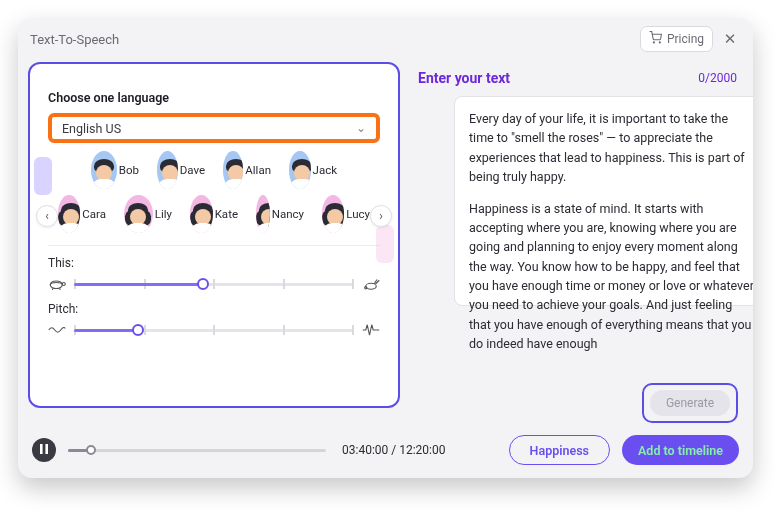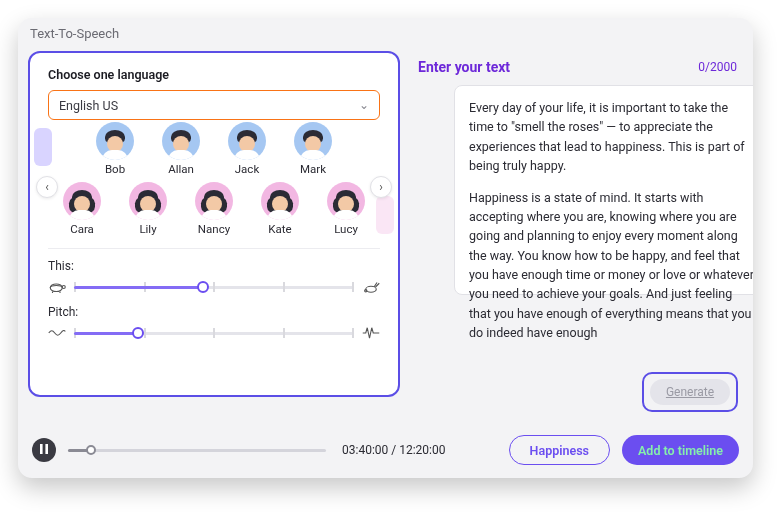--- a/index.html
+++ b/index.html
@@ -14,33 +14,33 @@
   .pricing { display:flex; align-items:center; gap:5px; font-size:12px; color:#6b6b73; border:1px solid #d9d9de; background:#fff; padding:4px 8px; border-radius:7px; cursor:pointer; }
   .close-x { width:22px; height:22px; display:flex; align-items:center; justify-content:center; color:#6b6b73; font-size:15px; cursor:pointer; }
   .main { position:relative; flex:1; }
 
   
   .left-panel {
     position:absolute; left:10px; top:2px; width:372px; height:346px;
     background:#fff; border:2.5px solid #5b4ee6; border-radius:12px;
     padding:12px 18px; overflow:hidden;
   }
-  .section-label { font-size:12.5px; font-weight:600; color:#1b1b22; margin-top:2px; margin-bottom:8px; }
+  .section-label { font-size:12.5px; font-weight:600; color:#1b1b22; margin-top:14px; margin-bottom:8px; }
   .lang-select {
-    width:100%; height:30px; border:1px solid #f97316; border-radius:6px;
+    width:100%; height:30px; border:4px solid #f97316; border-radius:6px;
     display:flex; align-items:center; justify-content:space-between;
     padding:0 10px; font-size:12.5px; color:#3a3a42; cursor:pointer;
-    margin-bottom:0;
+    margin-bottom:6px;
   }
   .chev { color:#8a8a92; font-size:12px; }
 
   .voices-area { position:relative; }
   .voices-rows { display:flex; flex-direction:column; gap:6px; padding-top:2px; border-bottom:1px solid #ececf0; padding-bottom:12px; }
   .voice-row { display:flex; gap:18px; justify-content:center; }
-  .voice { display:flex; flex-direction:column; align-items:center; gap:2px; cursor:pointer; width:48px; }
+  .voice { display:flex; flex-direction:row; align-items:center; gap:2px; cursor:pointer; width:48px; }
   .voice-name { font-size:11.5px; color:#2b2b33; }
   .avatar { width:38px; height:38px; border-radius:50%; position:relative; display:flex; align-items:flex-end; justify-content:center; overflow:hidden; }
   .male { background:#a5c7f2; }
   .female { background:#f2b7e2; }
   .face { width:26px; height:30px; position:relative; }
   .hair { position:absolute; top:0; left:3px; width:20px; height:14px; background:#2b2b35; border-radius:50% 50% 40% 40%; }
   .hair.long::after { content:""; position:absolute; top:6px; left:-3px; width:26px; height:18px; background:#2b2b35; border-radius:40%; }
   .head { position:absolute; top:6px; left:5px; width:16px; height:16px; background:#f3c9a6; border-radius:50%; }
   .body { position:absolute; bottom:-4px; left:0; width:26px; height:14px; background:#fff; border-radius:10px 10px 0 0; }
   .female .body { background:#fff; }
@@ -85,21 +85,21 @@
   .text-box p + p { margin-top:12px; }
   .scroll-ind { position:absolute; right:5px; top:12px; width:4px; height:84px; background:#d2d2da; border-radius:3px; }
 
   .gen-wrap {
     position:absolute; left:624px; top:323px; width:96px; height:40px;
     border:2.5px solid #5b4ee6; border-radius:10px; display:flex; align-items:center; justify-content:center;
     background:#f3f3f5;
   }
   .gen-btn {
     width:80px; height:26px; border-radius:14px; background:#e4e4ea; color:#9a9aa4;
-    font-size:12px; display:flex; align-items:center; justify-content:center; cursor:not-allowed;text-decoration:underline;
+    font-size:12px; display:flex; align-items:center; justify-content:center; cursor:not-allowed;
   }
 
   
   .player { position:absolute; left:0; right:0; bottom:0; height:56px; display:flex; align-items:center; padding:0 14px; gap:12px; }
   .play-btn { width:24px; height:24px; border-radius:50%; background:#3a3a42; color:#fff; display:flex; align-items:center; justify-content:center; cursor:pointer; font-size:10px; }
   .progress { position:relative; width:258px; height:16px; cursor:pointer; }
   .ptrack { position:absolute; top:7px; left:0; right:0; height:2.5px; background:#d4d4db; border-radius:2px; }
   .pfill { position:absolute; top:7px; left:0; height:2.5px; background:#8a8a94; border-radius:2px; }
   .pthumb { position:absolute; top:3px; width:10px; height:10px; border-radius:50%; background:#fff; border:2px solid #8a8a94; transform:translateX(-50%); }
   .time { font-size:12px; color:#2b2b33; margin-left:4px; white-space:nowrap; }
@@ -113,20 +113,35 @@
     background:#6b4ef0; font-size:12.5px; font-weight:600; cursor:pointer; display:flex; align-items:center;
   }
 </style>
 </head>
 <body>
 
 <div class="window">
 
   <div class="titlebar">
     <span>Text-To-Speech</span>
+    <div class="titlebar-right">
+      <div class="pricing">
+        <span>
+          <svg width="13" height="13" viewBox="0 0 24 24" fill="none" stroke="#6b6b73" stroke-width="2">
+              <circle cx="9" cy="21" r="1"></circle>
+              <circle cx="20" cy="21" r="1"></circle>
+              <path d="M1 1h4l2.7 13.4a2 2 0 0 0 2 1.6h9.7a2 2 0 0 0 2-1.6L23 6H6"></path>
+            </svg>
+        </span>
+        <span>Pricing</span>
+      </div>
+      <div class="close-x">
+        <span>✕</span>
+      </div>
+    </div>
   </div>
 
   <div class="main">
 
     <div class="left-panel">
       <div class="section-label">Choose one language</div>
       <div class="lang-select">
         <span>English US</span>
         <span class="chev">⌄</span>
       </div>
@@ -155,41 +170,41 @@
                 <span class="voice-name">Bob</span>
               </div>
             <div class="voice">
                 <div class="avatar male">
                   <div class="face">
                     <div class="hair"></div>
                     <div class="head"></div>
                     <div class="body"></div>
                   </div>
                 </div>
+                <span class="voice-name">Dave</span>
+              </div>
+            <div class="voice">
+                <div class="avatar male">
+                  <div class="face">
+                    <div class="hair"></div>
+                    <div class="head"></div>
+                    <div class="body"></div>
+                  </div>
+                </div>
                 <span class="voice-name">Allan</span>
               </div>
             <div class="voice">
                 <div class="avatar male">
                   <div class="face">
                     <div class="hair"></div>
                     <div class="head"></div>
                     <div class="body"></div>
                   </div>
                 </div>
                 <span class="voice-name">Jack</span>
-              </div>
-            <div class="voice">
-                <div class="avatar male">
-                  <div class="face">
-                    <div class="hair"></div>
-                    <div class="head"></div>
-                    <div class="body"></div>
-                  </div>
-                </div>
-                <span class="voice-name">Mark</span>
               </div>
           </div>
           <div class="voice-row">
             <div class="voice">
                 <div class="avatar female">
                   <div class="face">
                     <div class="hair long"></div>
                     <div class="head"></div>
                     <div class="body"></div>
                   </div>
@@ -207,31 +222,31 @@
                 <span class="voice-name">Lily</span>
               </div>
             <div class="voice">
                 <div class="avatar female">
                   <div class="face">
                     <div class="hair long"></div>
                     <div class="head"></div>
                     <div class="body"></div>
                   </div>
                 </div>
+                <span class="voice-name">Kate</span>
+              </div>
+            <div class="voice">
+                <div class="avatar female">
+                  <div class="face">
+                    <div class="hair long"></div>
+                    <div class="head"></div>
+                    <div class="body"></div>
+                  </div>
+                </div>
                 <span class="voice-name">Nancy</span>
-              </div>
-            <div class="voice">
-                <div class="avatar female">
-                  <div class="face">
-                    <div class="hair long"></div>
-                    <div class="head"></div>
-                    <div class="body"></div>
-                  </div>
-                </div>
-                <span class="voice-name">Kate</span>
               </div>
             <div class="voice">
                 <div class="avatar female">
                   <div class="face">
                     <div class="hair long"></div>
                     <div class="head"></div>
                     <div class="body"></div>
                   </div>
                 </div>
                 <span class="voice-name">Lucy</span>

